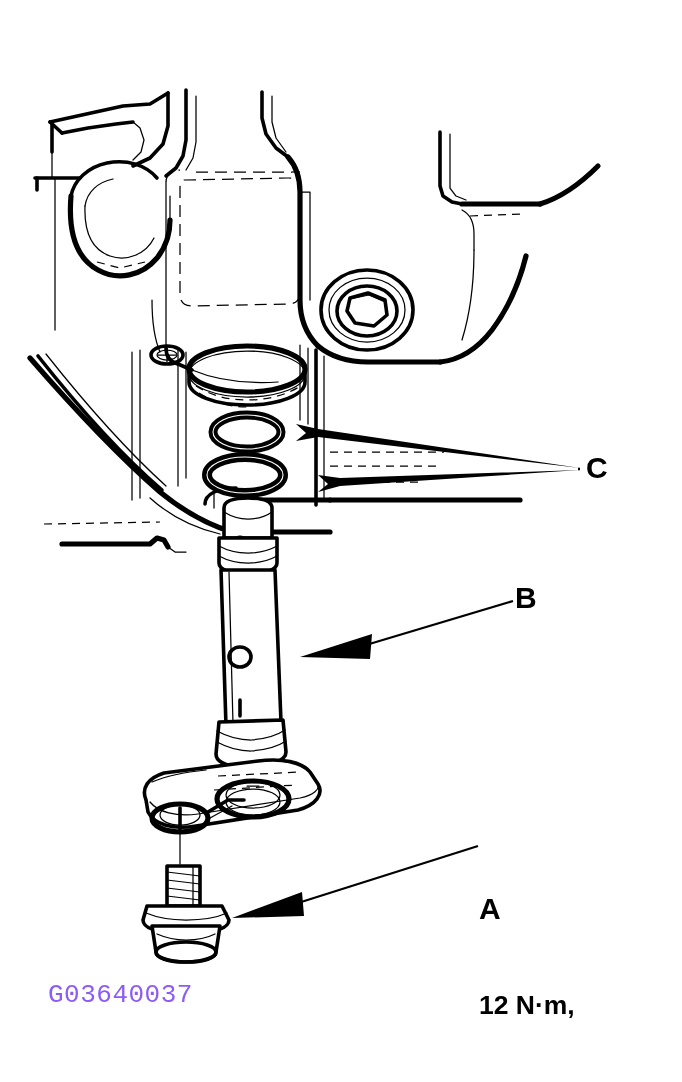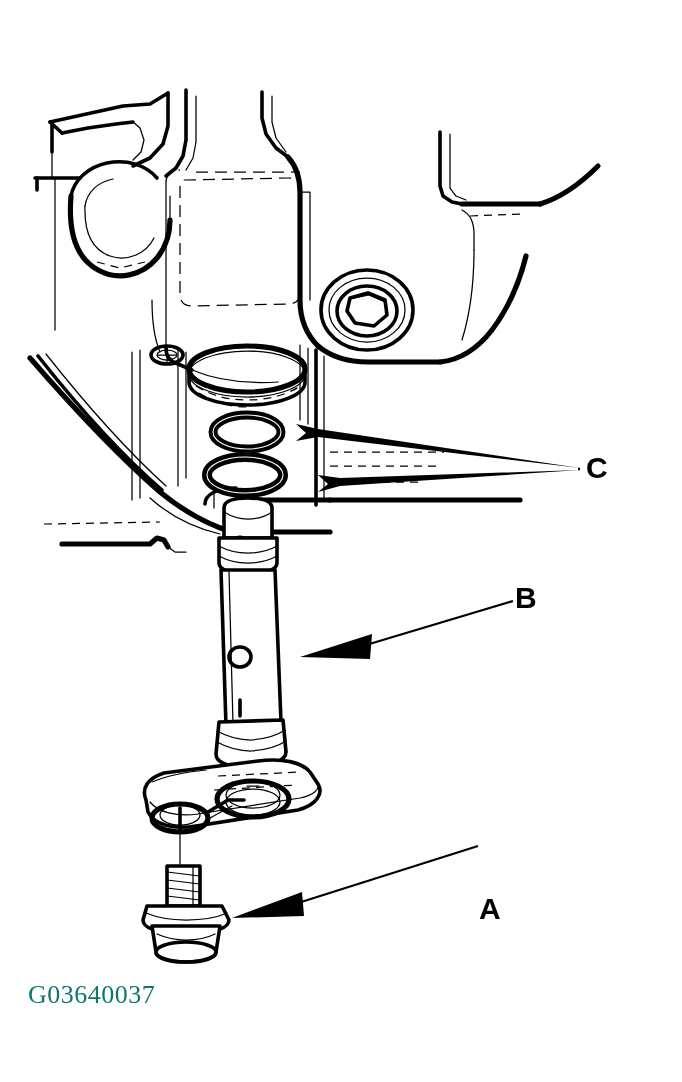--- a/index.html
+++ b/index.html
@@ -35,26 +35,26 @@
     line-height: 1.17;
     letter-spacing: 0px;
   }
   #callout-c-label { left: 586px; top: 450px; font-size: 30px; }
   #callout-b-label { left: 515px; top: 580px; font-size: 30px; }
   #callout-a-group { left: 479px; top: 830px; font-size: 27px; }
   #callout-a-group .a-letter { font-size: 30px; display: block; line-height: 1.08; }
   #callout-a-group .a-torque { display: block; font-size: 26.5px; line-height: 1.21; }
   #figure-id {
     position: absolute;
-    left: 28px;
+    left: 48px;
     top: 980px;
-    font-family: Liberation Serif, serif;
+    font-family: Liberation Mono, monospace;
     font-size: 26px;
     font-weight: normal;
-    color: #0f766e;
+    color: #8b5cf6;
     letter-spacing: 0.5px;
   }
 </style>
 </head>
 <body>
 
 <div id="figure-root">
 
   <svg id="figure-svg" viewBox="0 0 682 1082" xmlns="http://www.w3.org/2000/svg">
     <defs>
@@ -289,19 +289,20 @@
       <path class="blk" d="M302,892 L232,918 L304,916 Z"></path>
     </g>
   </svg>
 
   <div class="callout-text" id="callout-c-label">C</div>
 
   <div class="callout-text" id="callout-b-label">B</div>
 
   <div class="callout-text" id="callout-a-group">
     <span class="a-letter">A</span>
+    <span class="a-torque">12 N·m,</span>
     
     
   </div>
 
   <div id="figure-id">G03640037</div>
 
 </div>
 
 </body></html>

